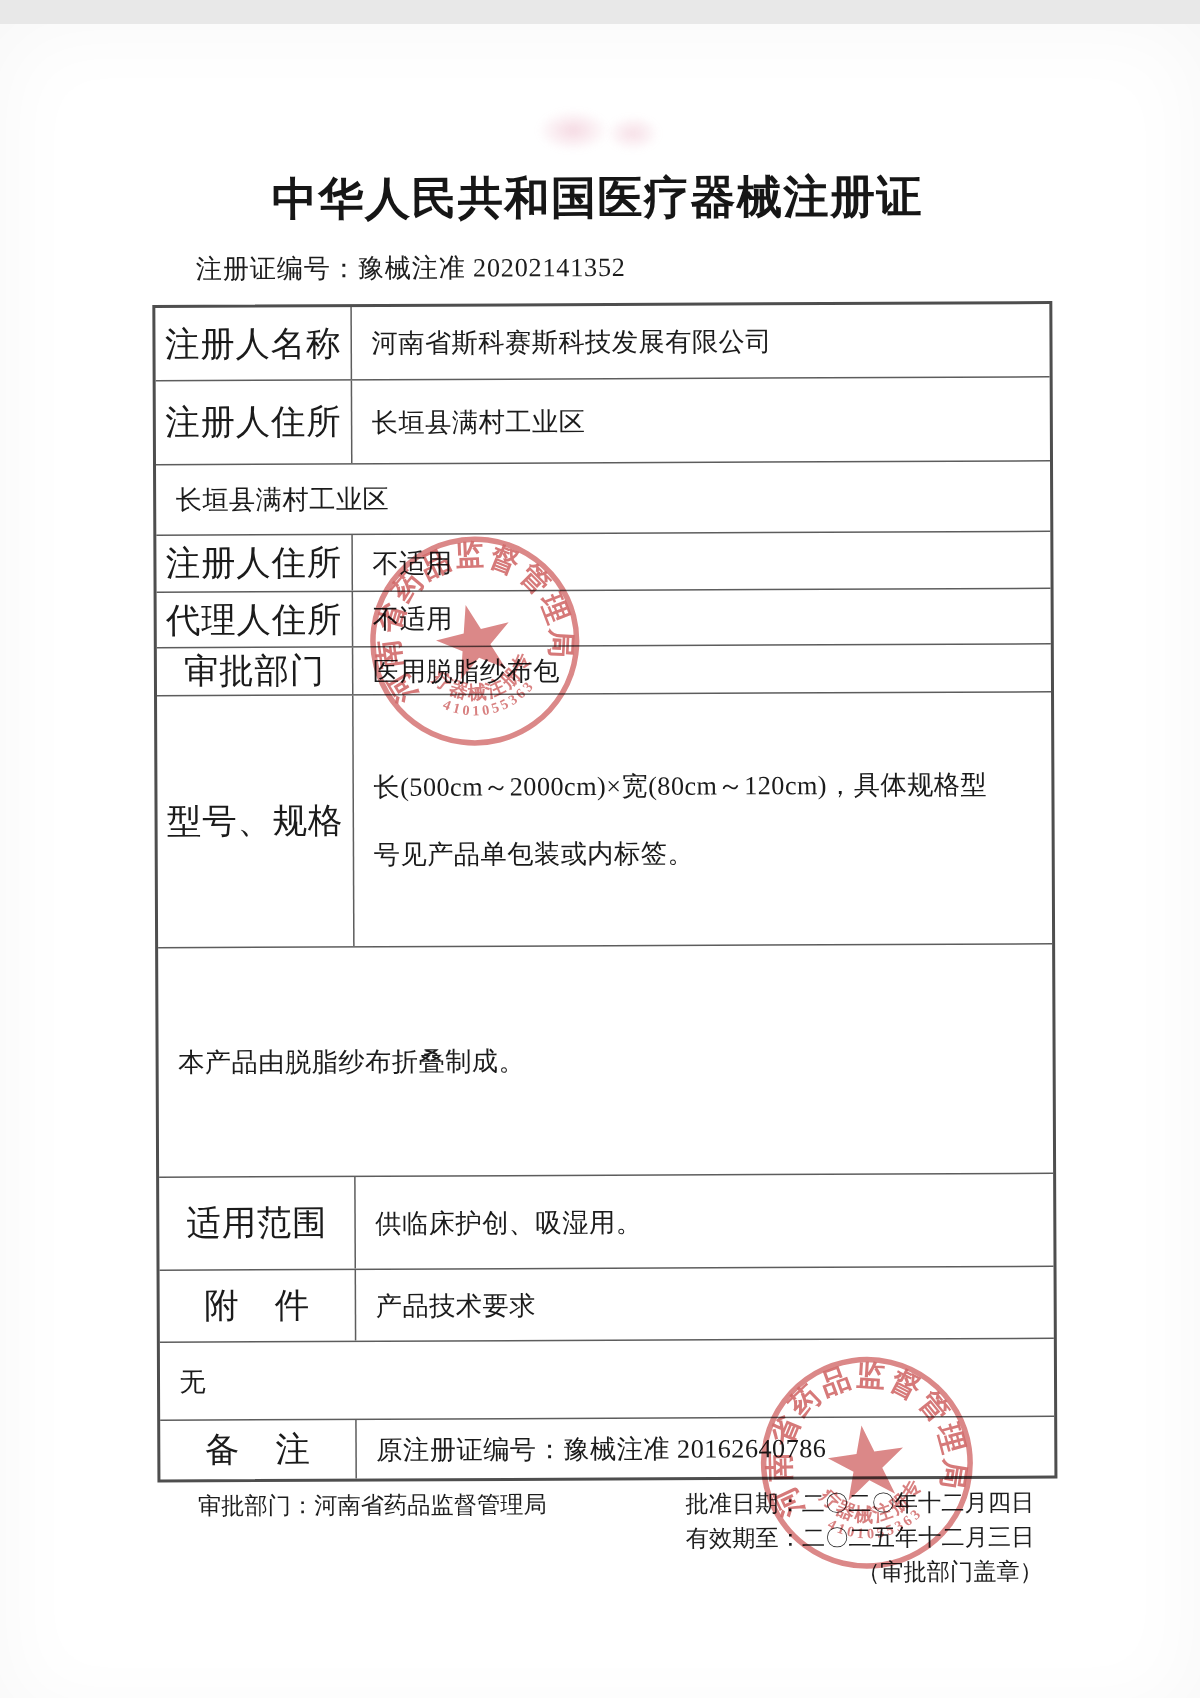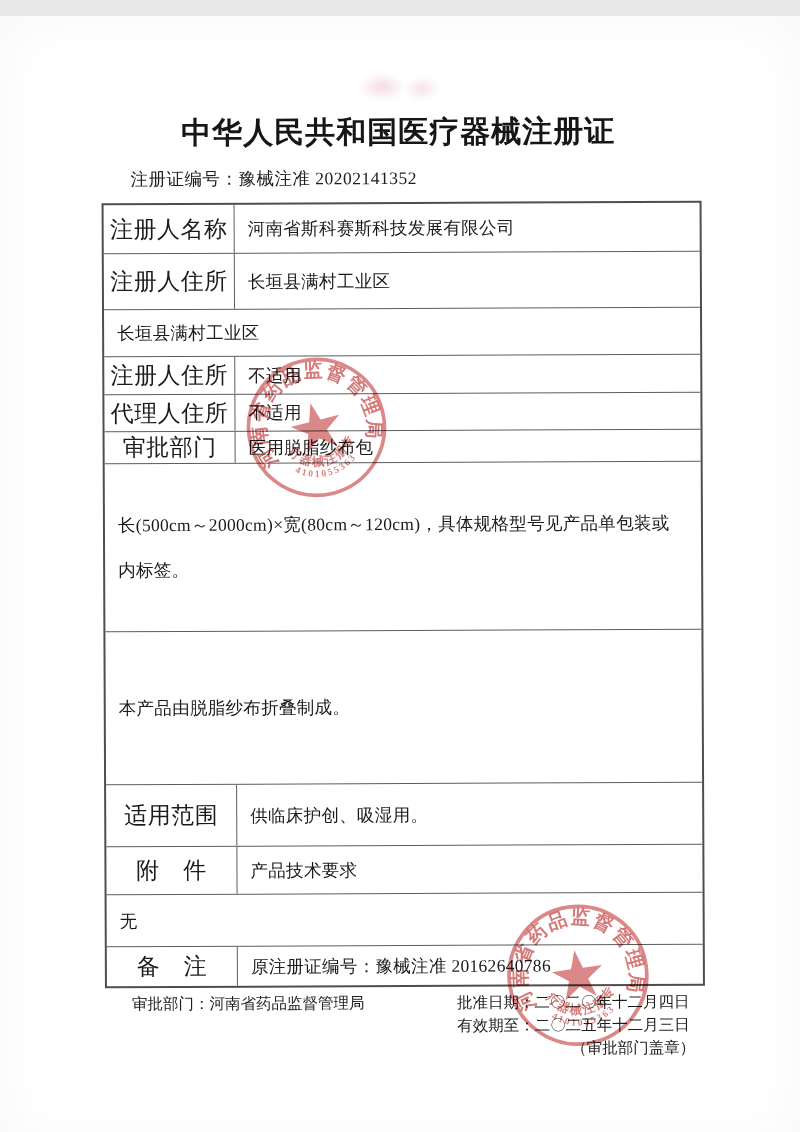--- a/index.html
+++ b/index.html
@@ -87,20 +87,21 @@
       </div>
       <div class="row rh4">
         <div class="cl">代理人住所</div>
         <div class="cv">不适用</div>
       </div>
       <div class="row rh5">
         <div class="cl">审批部门</div>
         <div class="cv">医用脱脂纱布包</div>
       </div>
       <div class="row rh6">
+        <div class="cl">型号、规格</div>
         <div class="cv">长(500cm～2000cm)×宽(80cm～120cm)，具体规格型号见产品单包装或内标签。</div>
       </div>
       <div class="row rh7">
         <div class="cv">本产品由脱脂纱布折叠制成。</div>
       </div>
       <div class="row rh8">
         <div class="cl">适用范围</div>
         <div class="cv">供临床护创、吸湿用。</div>
       </div>
       <div class="row rh9">

